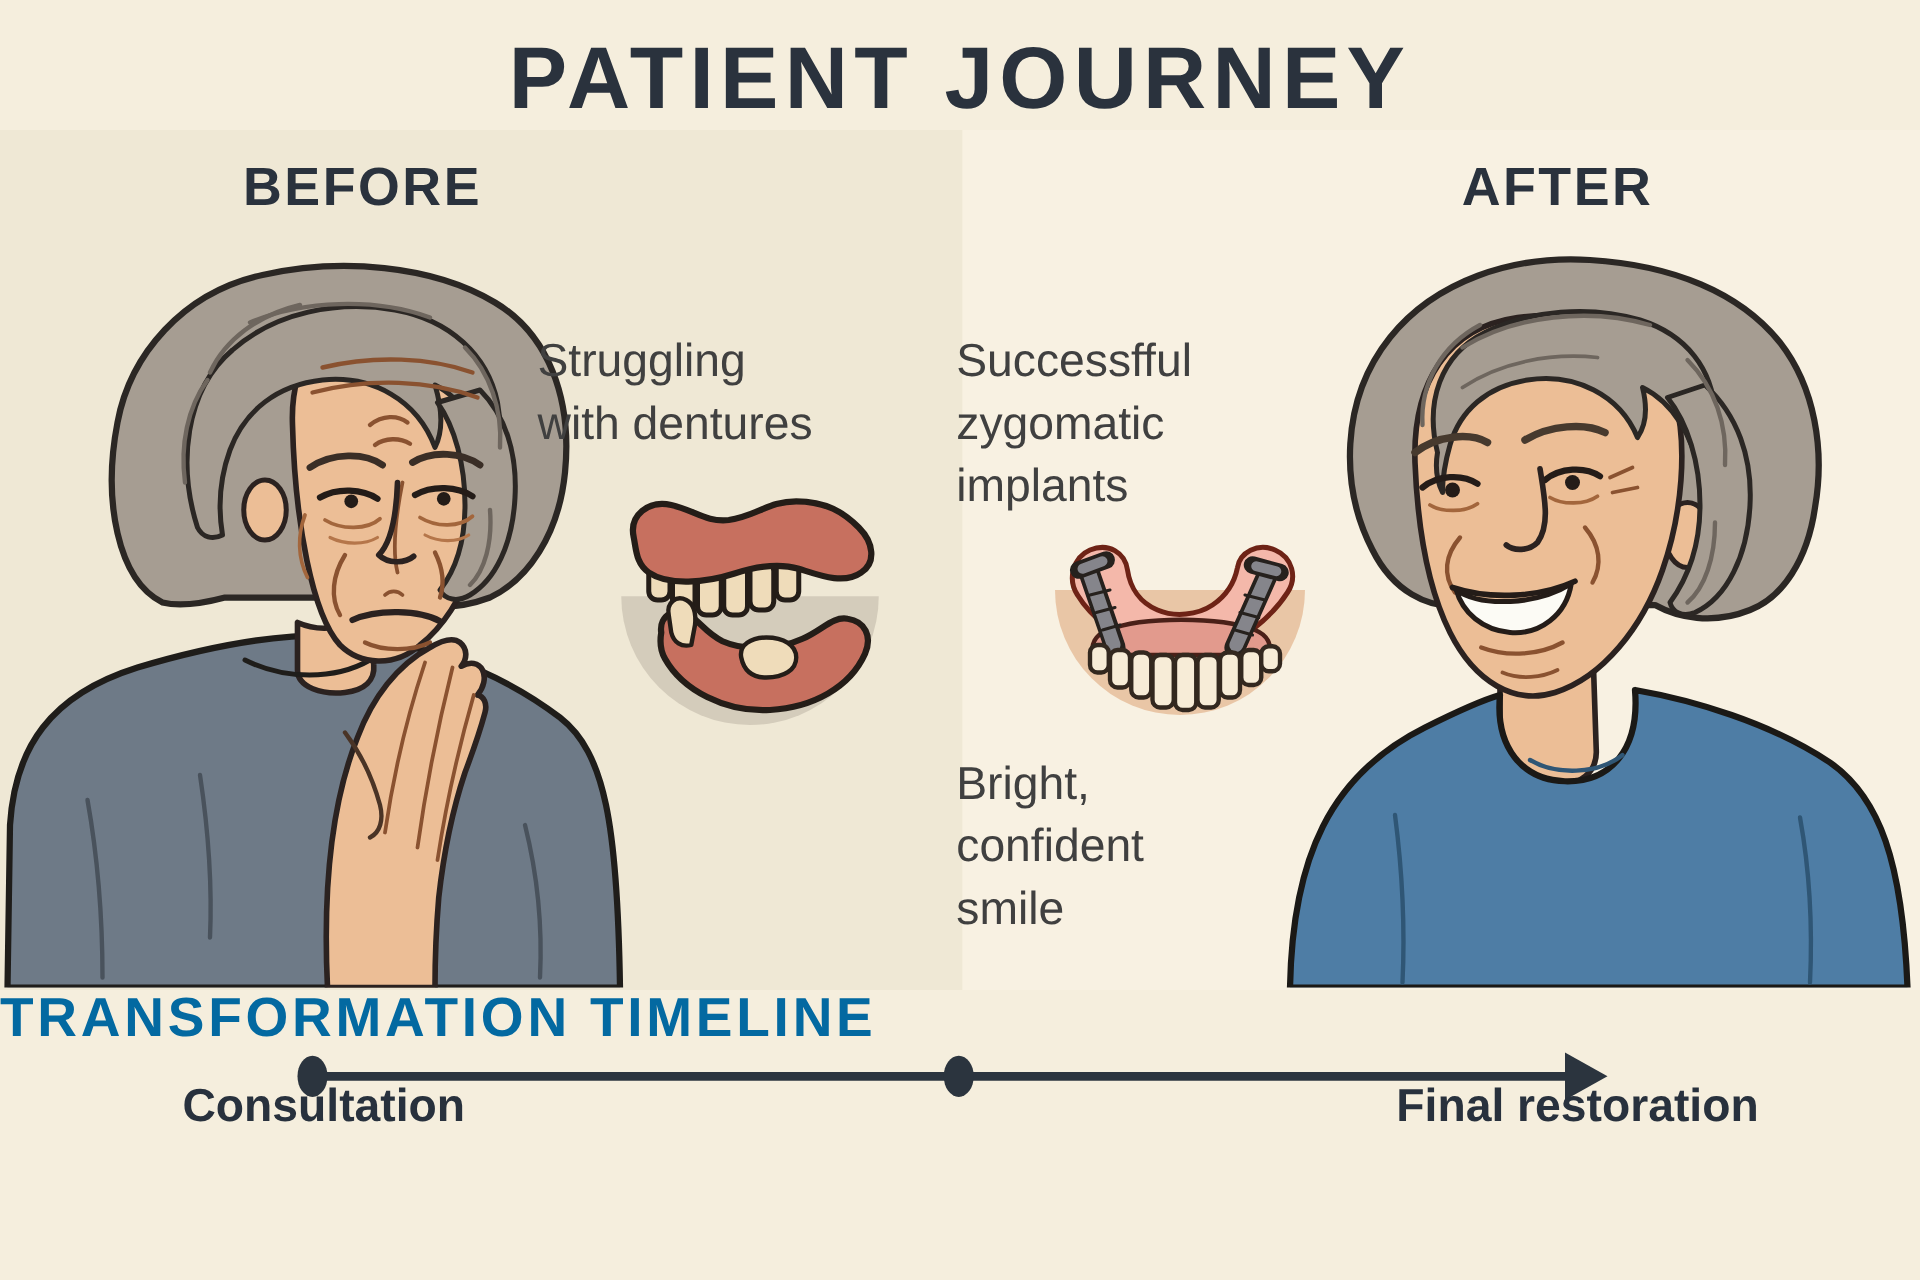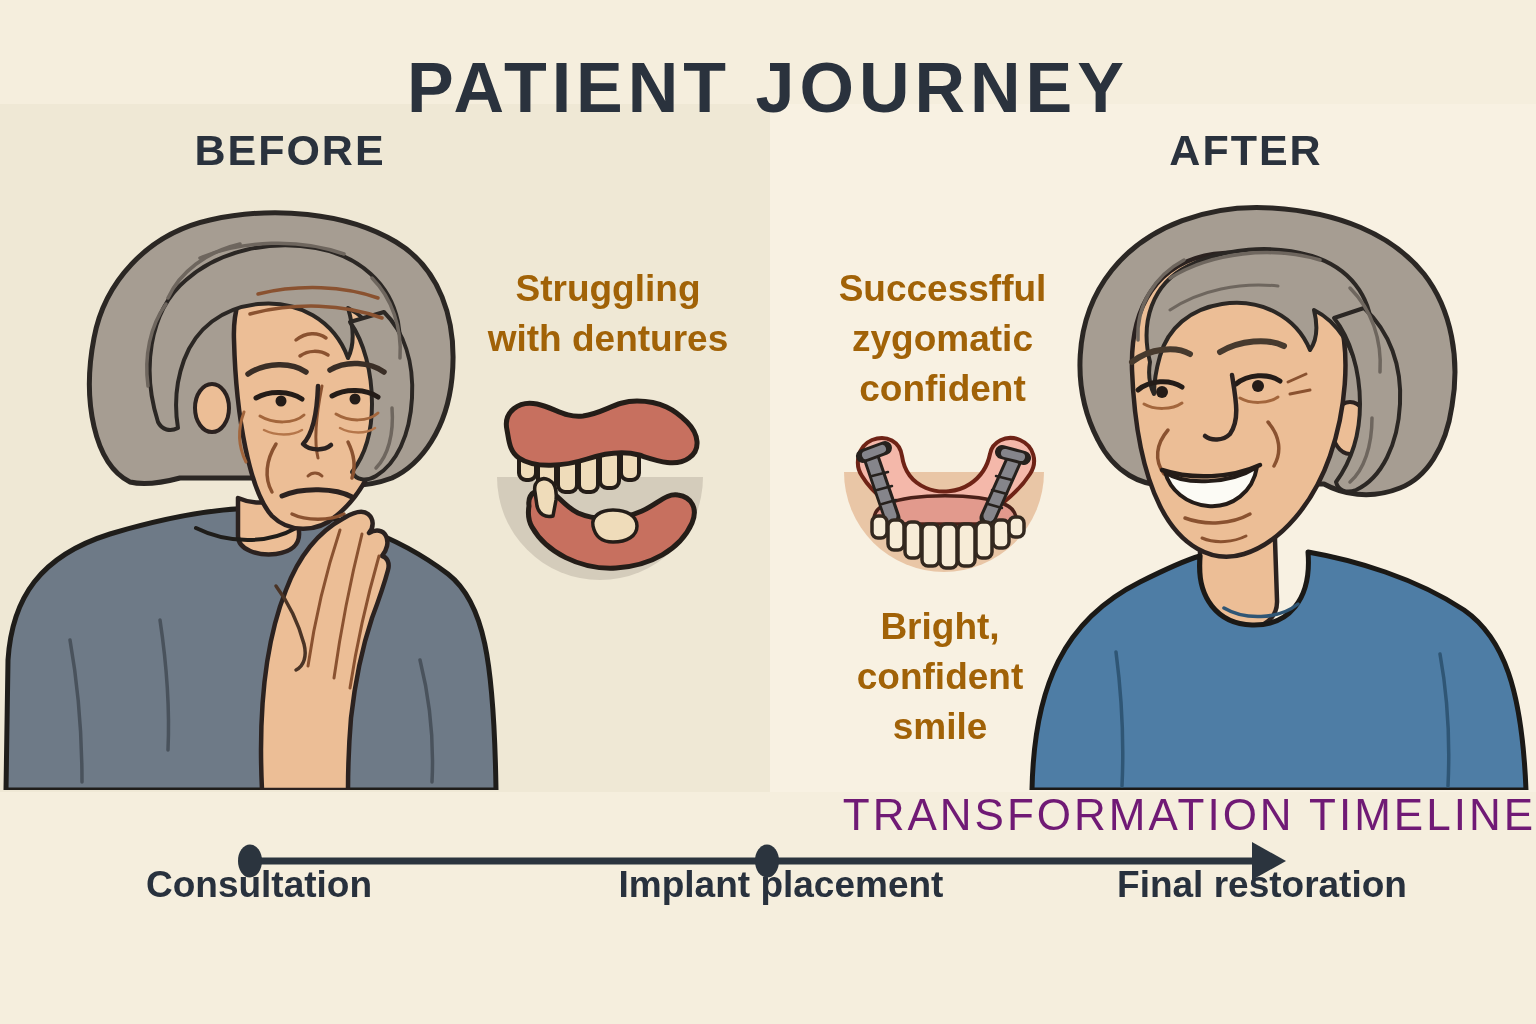--- a/index.html
+++ b/index.html
@@ -8,33 +8,33 @@
     background:#f5eedd;
     font-family:"Liberation Sans", sans-serif;
     color:#2a323d;
   }
   .abs{position:absolute;}
   .panel{position:absolute;top:104px;height:688px;}
   .panel-before{left:0;width:770px;background:#efe8d5;}
   .panel-after{left:770px;width:766px;background:#f8f1e2;}
   .page-title{
     left:0;right:0;top:22px;text-align:center;
-    font-size:70px;font-weight:bold;letter-spacing:5px;color:#2a323d;margin-top:26px;
+    font-size:70px;font-weight:bold;letter-spacing:5px;color:#2a323d;
   }
   .section-heading{
     top:126px;width:360px;text-align:center;
     font-size:43px;font-weight:bold;letter-spacing:2px;color:#2a323d;
   }
   .caption{
-    text-align:center;font-weight:bold;font-size:37px;line-height:1.35;
-    color:#a16207;white-space:pre-line;
+    text-align:left;font-weight:normal;font-size:37px;line-height:1.35;
+    color:#404040;white-space:pre-line;
   }
   .timeline-heading{
-    left:0;right:0;top:790px;text-align:right;
-    font-size:44px;font-weight:normal;letter-spacing:3px;color:#701a75;
+    left:0;right:0;top:790px;text-align:left;
+    font-size:44px;font-weight:bold;letter-spacing:3px;color:#0369a1;
   }
   .milestone{
     top:864px;width:400px;text-align:center;
     font-size:37px;font-weight:bold;color:#28313d;
   }
   svg{display:block;}
 </style>
 </head>
 <body>
 
@@ -182,21 +182,21 @@
       <path d="M 56 118 C 54 104 68 97 80 105 C 88 111 93 119 105 125 C 123 133 149 132 169 123 C 185 116 193 105 205 107 C 219 109 225 121 219 135 C 207 162 177 178 143 180 C 107 182 73 164 59 139 C 55 132 55 124 56 118 Z" fill="#c7705f" stroke="#241d18" stroke-width="5"></path>
       <g fill="#efdcba" stroke="#241d18" stroke-width="3.5">
         <path d="M 62 104 C 60 94 68 88 76 92 C 82 95 84 102 83 112 L 80 128 C 72 130 66 126 64 118 Z"></path>
         <path d="M 120 138 C 118 128 128 122 140 122 C 154 122 164 128 164 138 C 164 148 154 154 140 154 C 128 154 122 148 120 138 Z"></path>
       </g>
     </g>
   </svg>
 
   <div class="abs caption" style="left:765px;width:355px;top:264px;">Successfful
 zygomatic
-confident</div>
+implants</div>
   <div class="abs caption" style="left:765px;width:350px;top:602px;">Bright,
 confident
 smile</div>
 
   <svg class="abs" style="left:830px;top:420px;" width="230" height="180" viewBox="0 0 230 180">
     <g stroke-linecap="round" stroke-linejoin="round">
       <path d="M 14 52 A 100 100 0 0 0 214 52 Z" fill="#e9c6a6"></path>
       <path d="M 42 20 C 57 14 70 22 72 36 C 74 50 82 62 96 68 C 110 74 128 72 140 64 C 152 56 158 44 160 34 C 162 22 176 14 190 20 C 204 26 208 42 200 54 C 193 65 184 74 174 82 L 56 82 C 46 74 38 66 32 56 C 24 44 28 26 42 20 Z" fill="#f4b8aa" stroke="#6e2316" stroke-width="4"></path>
       <path d="M 56 84 C 84 73 146 73 174 84 C 184 88 188 96 185 104 L 45 104 C 42 96 46 88 56 84 Z" fill="#e29a8d" stroke="#4a2018" stroke-width="3.5"></path>
 
@@ -230,16 +230,15 @@
   <div class="abs timeline-heading">TRANSFORMATION TIMELINE</div>
 
   <svg class="abs" style="left:180px;top:840px;" width="1180" height="46" viewBox="0 0 1180 46">
     <line x1="70" y1="21" x2="1076" y2="21" stroke="#2b343e" stroke-width="7"></line>
     <ellipse cx="70" cy="21" rx="12" ry="16.5" fill="#2b343e"></ellipse>
     <ellipse cx="587" cy="21" rx="12" ry="16.5" fill="#2b343e"></ellipse>
     <polygon points="1072,2 1072,40 1106,21" fill="#2b343e"></polygon>
   </svg>
 
   <div class="abs milestone" style="left:59px;">Consultation</div>
-  <div class="abs milestone" style="left:581px;">Implant placement</div>
   <div class="abs milestone" style="left:1062px;">Final restoration</div>
 
 </div>
 
 </body></html>

